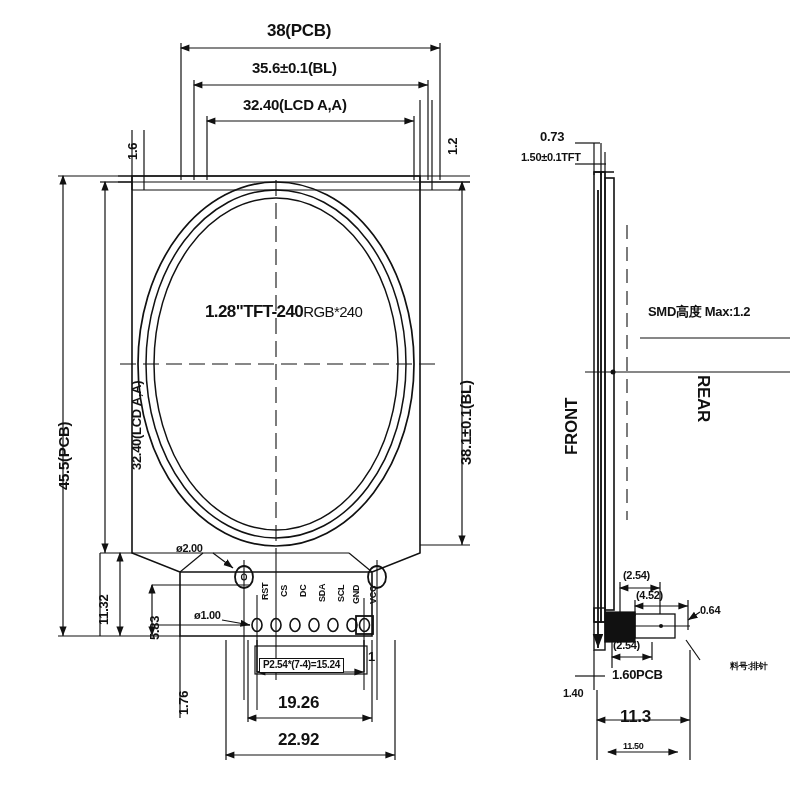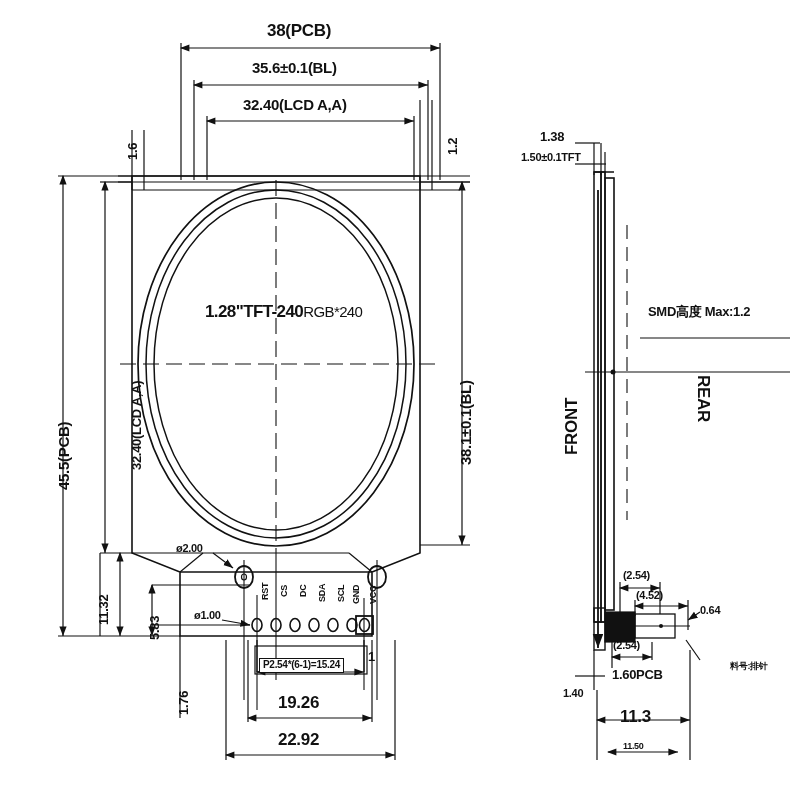--- a/index.html
+++ b/index.html
@@ -270,25 +270,25 @@
   <div class="lbl pinlbl rot90" style="left:261px;top:600px;">RST</div>
   <div class="lbl pinlbl rot90" style="left:280px;top:597px;">CS</div>
   <div class="lbl pinlbl rot90" style="left:299px;top:597px;">DC</div>
   <div class="lbl pinlbl rot90" style="left:318px;top:602px;">SDA</div>
   <div class="lbl pinlbl rot90" style="left:337px;top:602px;">SCL</div>
   <div class="lbl pinlbl rot90" style="left:352px;top:604px;">GND</div>
   <div class="lbl pinlbl rot90" style="left:369px;top:604px;">VCC</div>
 
   <div class="lbl md" style="left:368px;top:650px;">1</div>
 
-  <div class="lbl boxed" style="left:259px;top:658px;">P2.54*(6-1)=15.24</div>
+  <div class="lbl boxed" style="left:259px;top:658px;">P2.54*(7-4)=15.24</div>
   <div class="lbl xl" style="left:278px;top:694px;">19.26</div>
   <div class="lbl xl" style="left:278px;top:731px;">22.92</div>
 
-  <div class="lbl md" style="left:540px;top:130px;">1.38</div>
+  <div class="lbl md" style="left:540px;top:130px;">0.73</div>
   <div class="lbl sm" style="left:521px;top:152px;">1.50±0.1TFT</div>
 
   <div class="lbl xl rot90" style="left:563px;top:455px;">FRONT</div>
   <div class="lbl xl rot90d" style="left:712px;top:375px;">REAR</div>
 
   <div class="lbl md" style="left:648px;top:305px;">SMD高度  Max:1.2</div>
   <div class="lbl tiny" style="left:690px;top:662px;padding-left:40px;">料号:排针</div>
 
   <div class="lbl sm" style="left:623px;top:570px;">(2.54)</div>
   <div class="lbl sm" style="left:636px;top:590px;">(4.52)</div>

